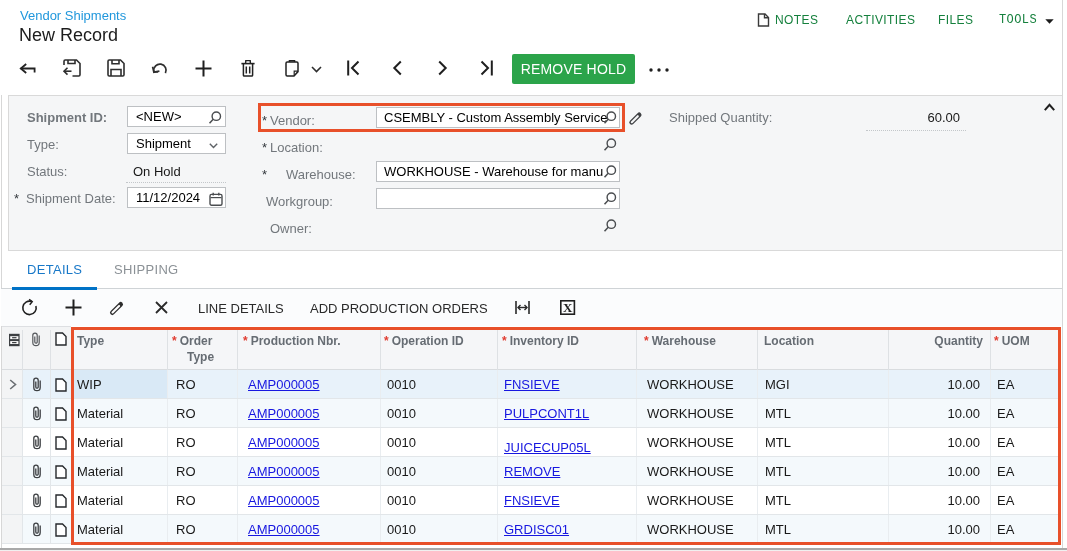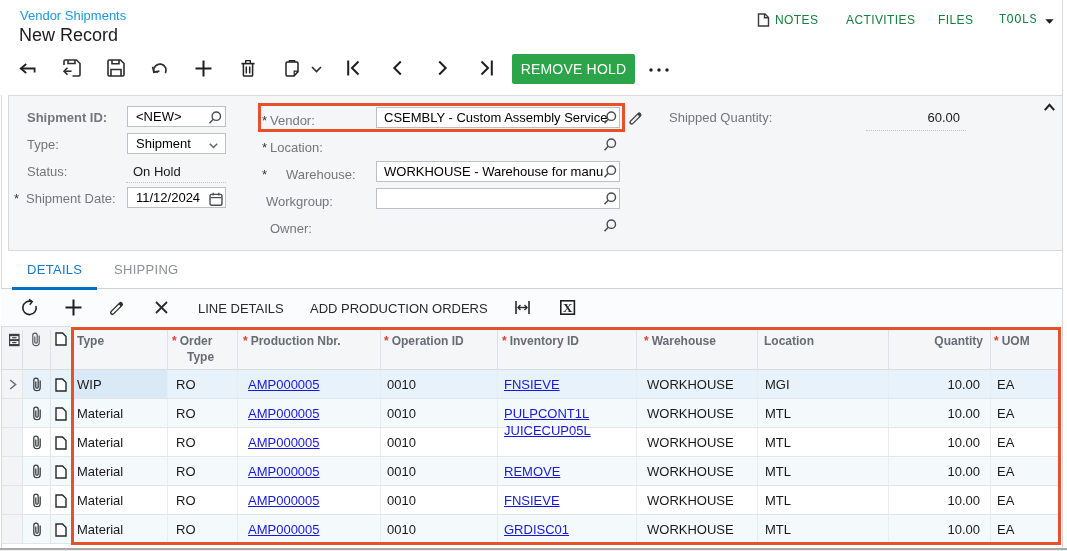--- a/index.html
+++ b/index.html
@@ -344,21 +344,21 @@
   <svg style="left:32px;top:435px;" width="10" height="15" viewBox="0 0 10 15">
 <path d="M8.2 3.5 L8.2 10.5 A 3.2 3.2 0 0 1 1.8 10.5 L1.8 3.3 A 2.2 2.2 0 0 1 6.2 3.3 L6.2 10 A 1.2 1.2 0 0 1 3.8 10 L3.8 4.5" fill="none" stroke="#3c3f42" stroke-width="1.3"></path>
 </svg>
   <svg style="left:55px;top:436px;" width="12" height="14" viewBox="0 0 12 14">
 <path d="M1 1 L7.5 1 L11 4.5 L11 13 L1 13 Z" fill="#fff" stroke="#26292c" stroke-width="1.4"></path>
 </svg>
   <div class="cell" style="left:77px;top:435px;">Material</div>
   <div class="cell" style="left:176px;top:435px;">RO</div>
   <div class="cell lnk" style="left:248px;top:435px;">AMP000005</div>
   <div class="cell" style="left:387px;top:435px;">0010</div>
-  <div class="cell lnk" style="left:504px;top:423px;">JUICECUP05L</div>
+  <div class="cell lnk" style="left:504px;top:440px;">JUICECUP05L</div>
   <div class="cell" style="left:647px;top:435px;">WORKHOUSE</div>
   <div class="cell" style="left:765px;top:435px;">MTL</div>
   <div class="cell" style="left:884px;top:435px;width:96px;text-align:right;">10.00</div>
   <div class="cell" style="left:997px;top:435px;">EA</div>
   <div class="abs" style="left:2px;top:457px;width:20px;height:29px;background:#f3f4f5;border-bottom:1px solid #e2e6e9;"></div>
   <div class="abs" style="left:22px;top:457px;width:49px;height:29px;background:#f4f9fc;border-bottom:1px solid #e2e6e9;"></div>
   <div class="abs" style="left:71px;top:457px;width:990px;height:29px;background:#f4f9fc;border-bottom:1px solid #e2e6e9;"></div>
   <div class="abs" style="left:22px;top:457px;width:1px;height:29px;background:#e2e6e9;"></div>
   <div class="abs" style="left:50px;top:457px;width:1px;height:29px;background:#e2e6e9;"></div>
   <div class="abs" style="left:167px;top:457px;width:1px;height:28px;background:#e9edf0;"></div>

